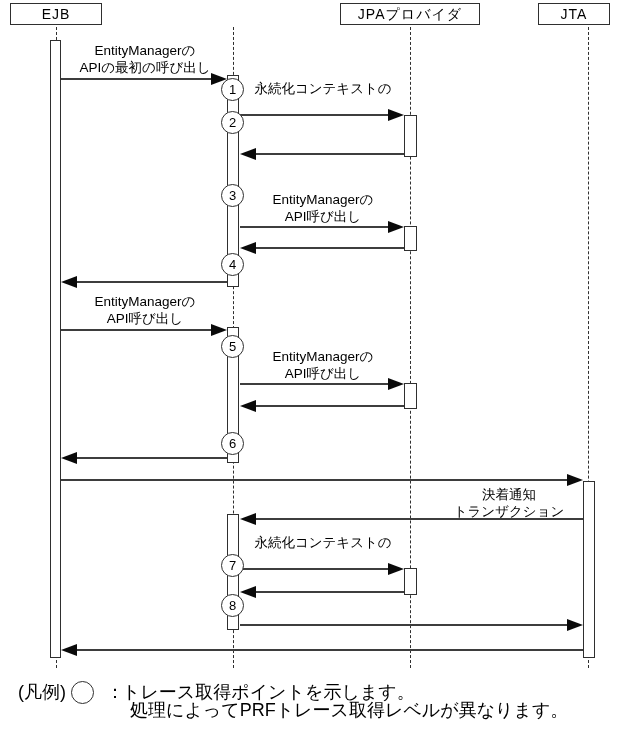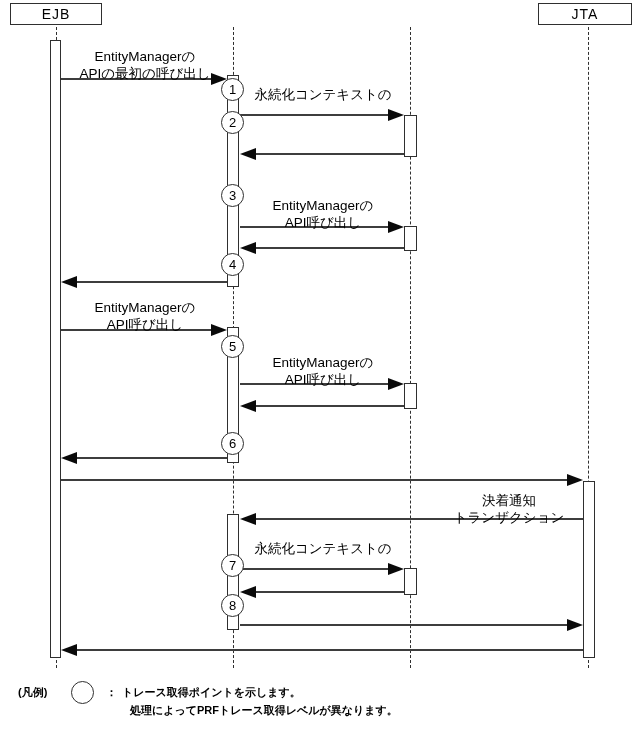--- a/index.html
+++ b/index.html
@@ -32,36 +32,37 @@
     border-top:6px solid transparent;border-bottom:6px solid transparent;
     border-right:16px solid #0a0a0a;
   }
   .tp{
     position:absolute;width:21px;height:21px;border:1.5px solid #2f2f2f;
     border-radius:50%;background:#fff;text-align:center;line-height:21px;
     font-size:13px;z-index:6;
   }
   .mlabel{
     position:absolute;text-align:center;font-size:13.5px;line-height:17px;
-    color:#000;z-index:5;white-space:nowrap;margin-top:6px;
+    color:#000;z-index:5;white-space:nowrap;
   }
-  .legend-text{position:absolute;font-size:11px;line-height:15px;white-space:nowrap;font-weight:bold;}
+  .legend-text{position:absolute;font-size:18px;line-height:15px;white-space:nowrap;}
   .legend-circle{
     position:absolute;width:21px;height:21px;border:1.5px solid #2f2f2f;
     border-radius:50%;background:#fff;
   }
   .z1{z-index:1}.z2{z-index:2}.z3{z-index:3}
 </style>
 </head>
 <body>
 
 <div id="stage">
 
   <div class="hbox" style="left:10px;width:92px;">EJB</div>
-  <div class="hbox" style="left:538px;width:94px;">JTA</div>
+  <div class="hbox" style="left:340px;width:140px;">JPAプロバイダ</div>
+  <div class="hbox" style="left:538px;width:72px;">JTA</div>
 
   <div class="lifeline z1" style="left:56px;"></div>
   <div class="lifeline z1" style="left:233px;"></div>
   <div class="lifeline z1" style="left:410px;"></div>
   <div class="lifeline z1" style="left:588px;"></div>
 
   <div class="aline z2" style="left:61px;top:78px;width:150px;"></div>
   <div class="head-r z2" style="left:211px;top:73px;"></div>
 
   <div class="aline z2" style="left:240px;top:114px;width:148px;"></div>

